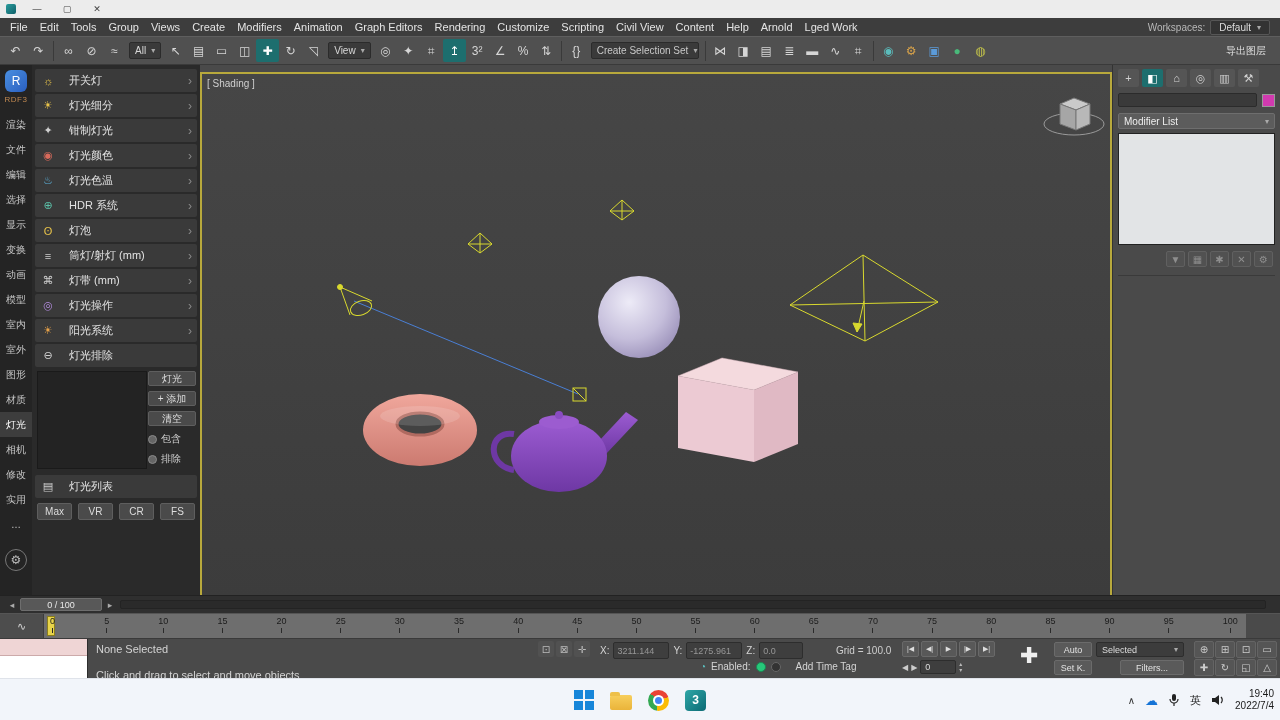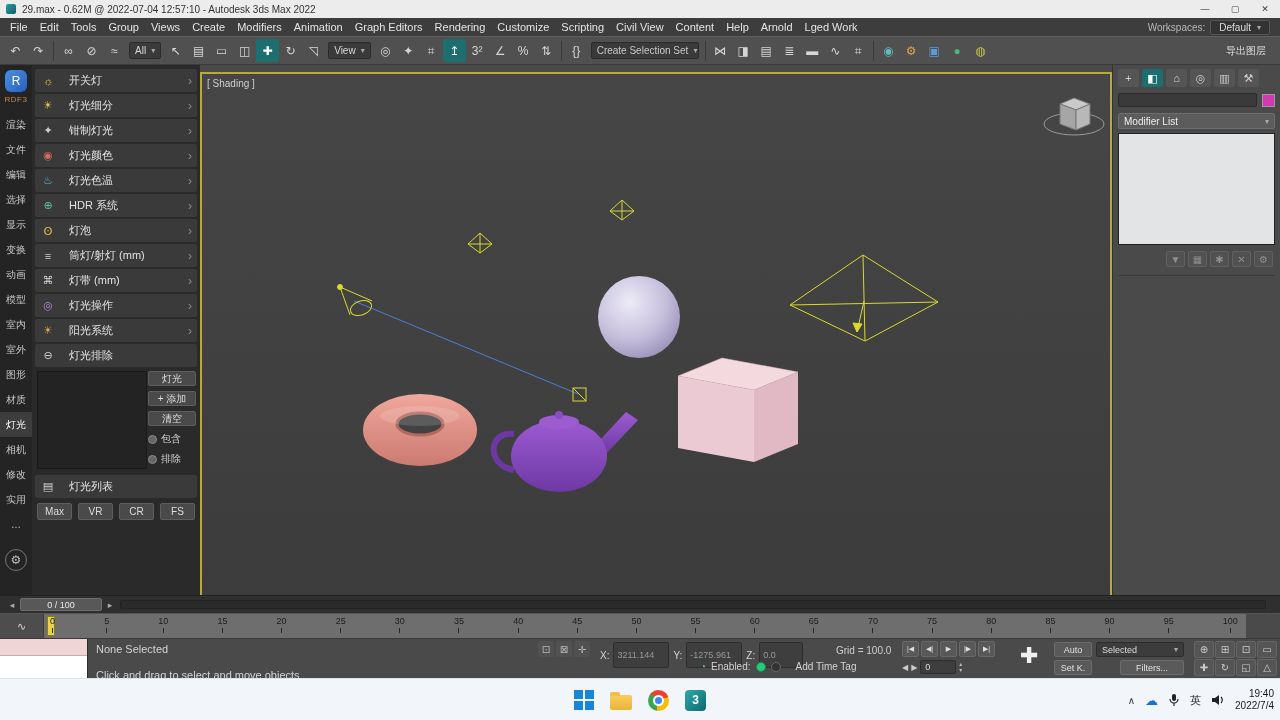--- a/index.html
+++ b/index.html
@@ -93,21 +93,21 @@
   
   .statusbar { position:absolute; left:0; top:638px; width:1280px; height:40px; background:#4a4a4a; border-top:1px solid #3a3a3a; font-size:10px; color:#d4d4d4; }
   .mini-listener { position:absolute; left:0; top:0; width:88px; height:40px; border-right:1px solid #2d2d2d; }
   .ml-pink { height:17px; background:#efd5d5; border-bottom:1px solid #caa; }
   .ml-white { height:22px; background:#fff; }
   .prompt1 { position:absolute; left:96px; top:4px; font-size:11px; }
   .prompt2 { position:absolute; left:96px; top:30px; font-size:11px; }
   .sb-mini-icons { position:absolute; left:538px; top:2px; display:flex; gap:2px; }
   .sb-mini-icons .mi { width:16px; height:16px; display:flex; align-items:center; justify-content:center; color:#bbb; font-size:10px; background:#515151; border-radius:2px; }
   .coords { position:absolute; left:600px; top:3px; display:flex; align-items:center; gap:4px; }
-  .coord-field { width:56px; height:26px; background:#3e3e3e; border:1px solid #2d2d2d; color:#979797; font-size:9px; display:flex; align-items:center; padding:0 3px; border-radius:2px; }
+  .coord-field { width:56px; height:17px; background:#3e3e3e; border:1px solid #2d2d2d; color:#979797; font-size:9px; display:flex; align-items:center; padding:0 3px; border-radius:2px; }
   .coord-field.z { width:44px; }
   .grid-label { position:absolute; left:836px; top:6px; font-size:10px; color:#cfcfcf; }
   .anim-row { position:absolute; left:700px; top:22px; display:flex; align-items:center; gap:5px; }
   .dot-on { width:10px; height:10px; border-radius:50%; background:#27c87a; border:1px solid #1a8a54; }
   .dot-off { width:10px; height:10px; border-radius:50%; background:#333; border:1px solid #666; }
   .playback { position:absolute; left:902px; top:2px; display:flex; gap:2px; }
   .pb-btn { min-width:17px; height:16px; background:#585858; border:1px solid #696969; border-radius:2px; color:#ddd; font-size:7px; display:flex; align-items:center; justify-content:center; padding:0 2px; }
   .frame-cluster { position:absolute; left:902px; top:21px; display:flex; align-items:center; gap:3px; }
   .fc-ico { color:#ccc; font-size:8px; }
   .frame-field { width:36px; height:14px; background:#3e3e3e; border:1px solid #2d2d2d; color:#ddd; font-size:9px; display:flex; align-items:center; padding:0 4px; border-radius:2px; }
@@ -138,21 +138,20 @@
   .lang { font-size:11px; }
   .clock-block { display:flex; flex-direction:column; align-items:flex-end; font-size:10px; line-height:1.25; color:#1a1a1a; }
 </style>
 </head>
 <body>
 
 <div class="app">
 
   <div class="titlebar">
     <span class="app-icon"></span>
-    <span class="title">29.max - 0.62M @ 2022-07-04 12:57:10 - Autodesk 3ds Max 2022</span>
     <div class="win-btns">
       <span>—</span>
       <span>▢</span>
       <span>✕</span>
     </div>
   </div>
 
   <div class="menubar">
     <div class="menu-items">
 

